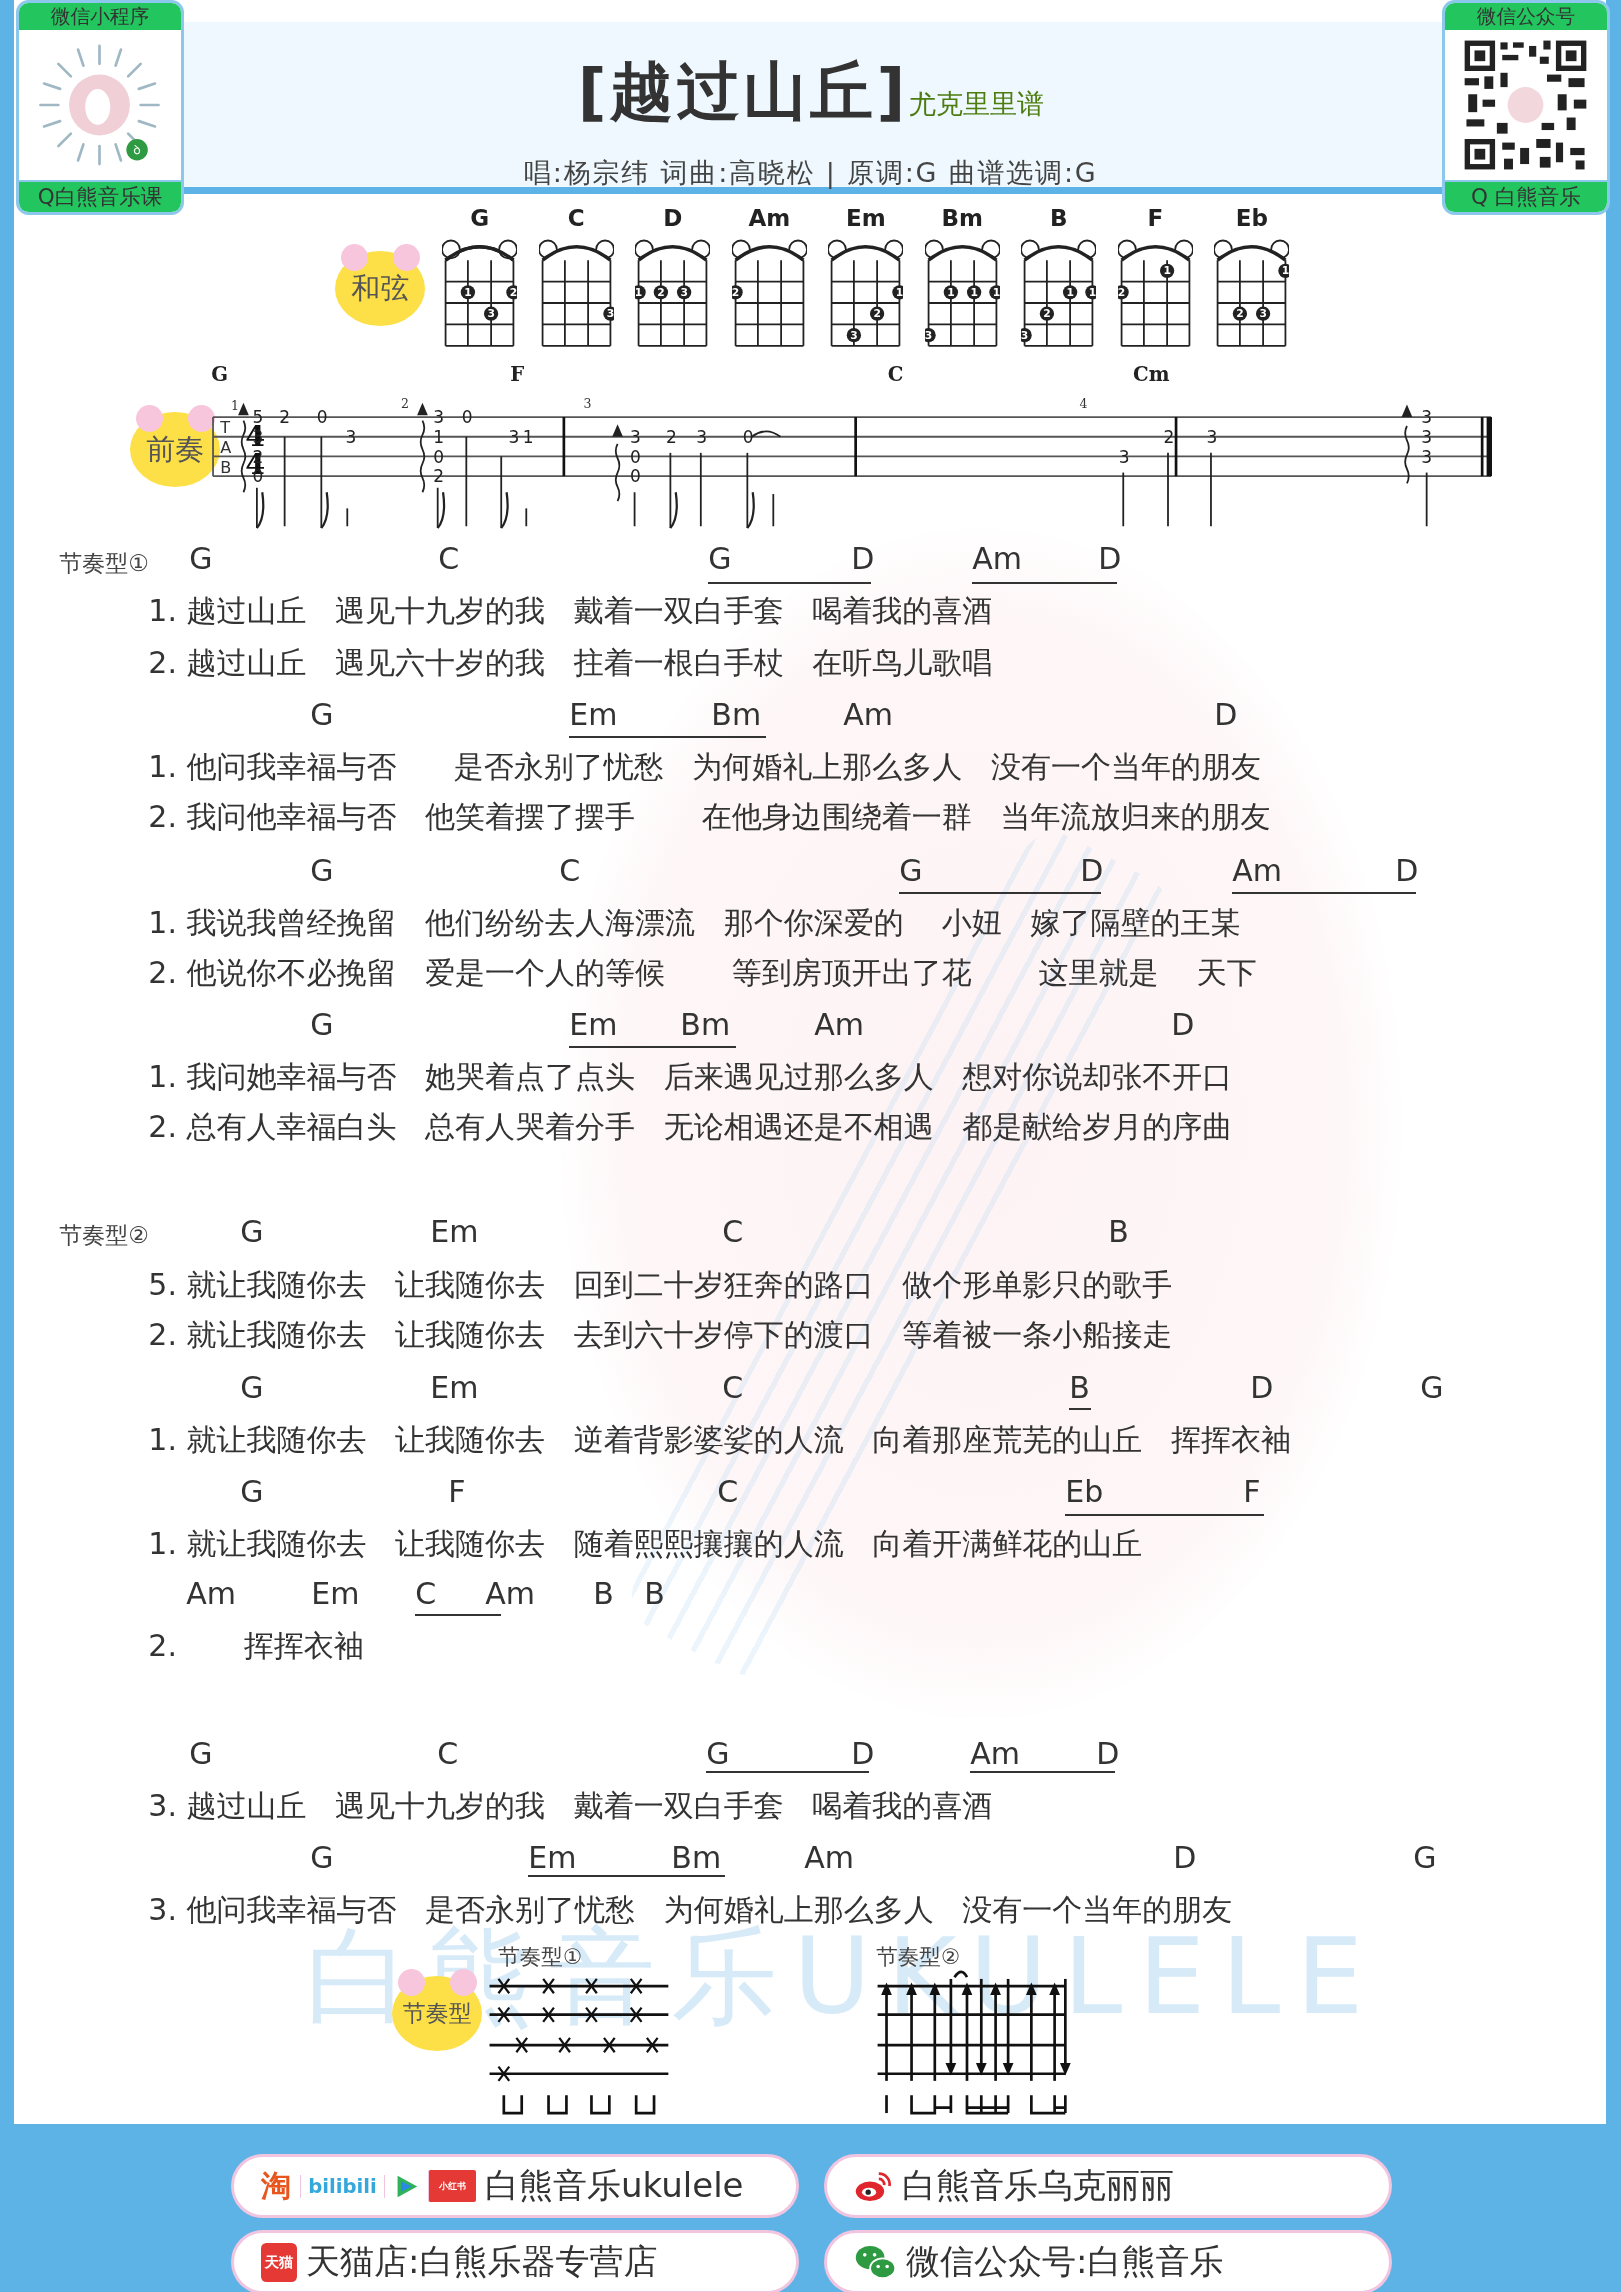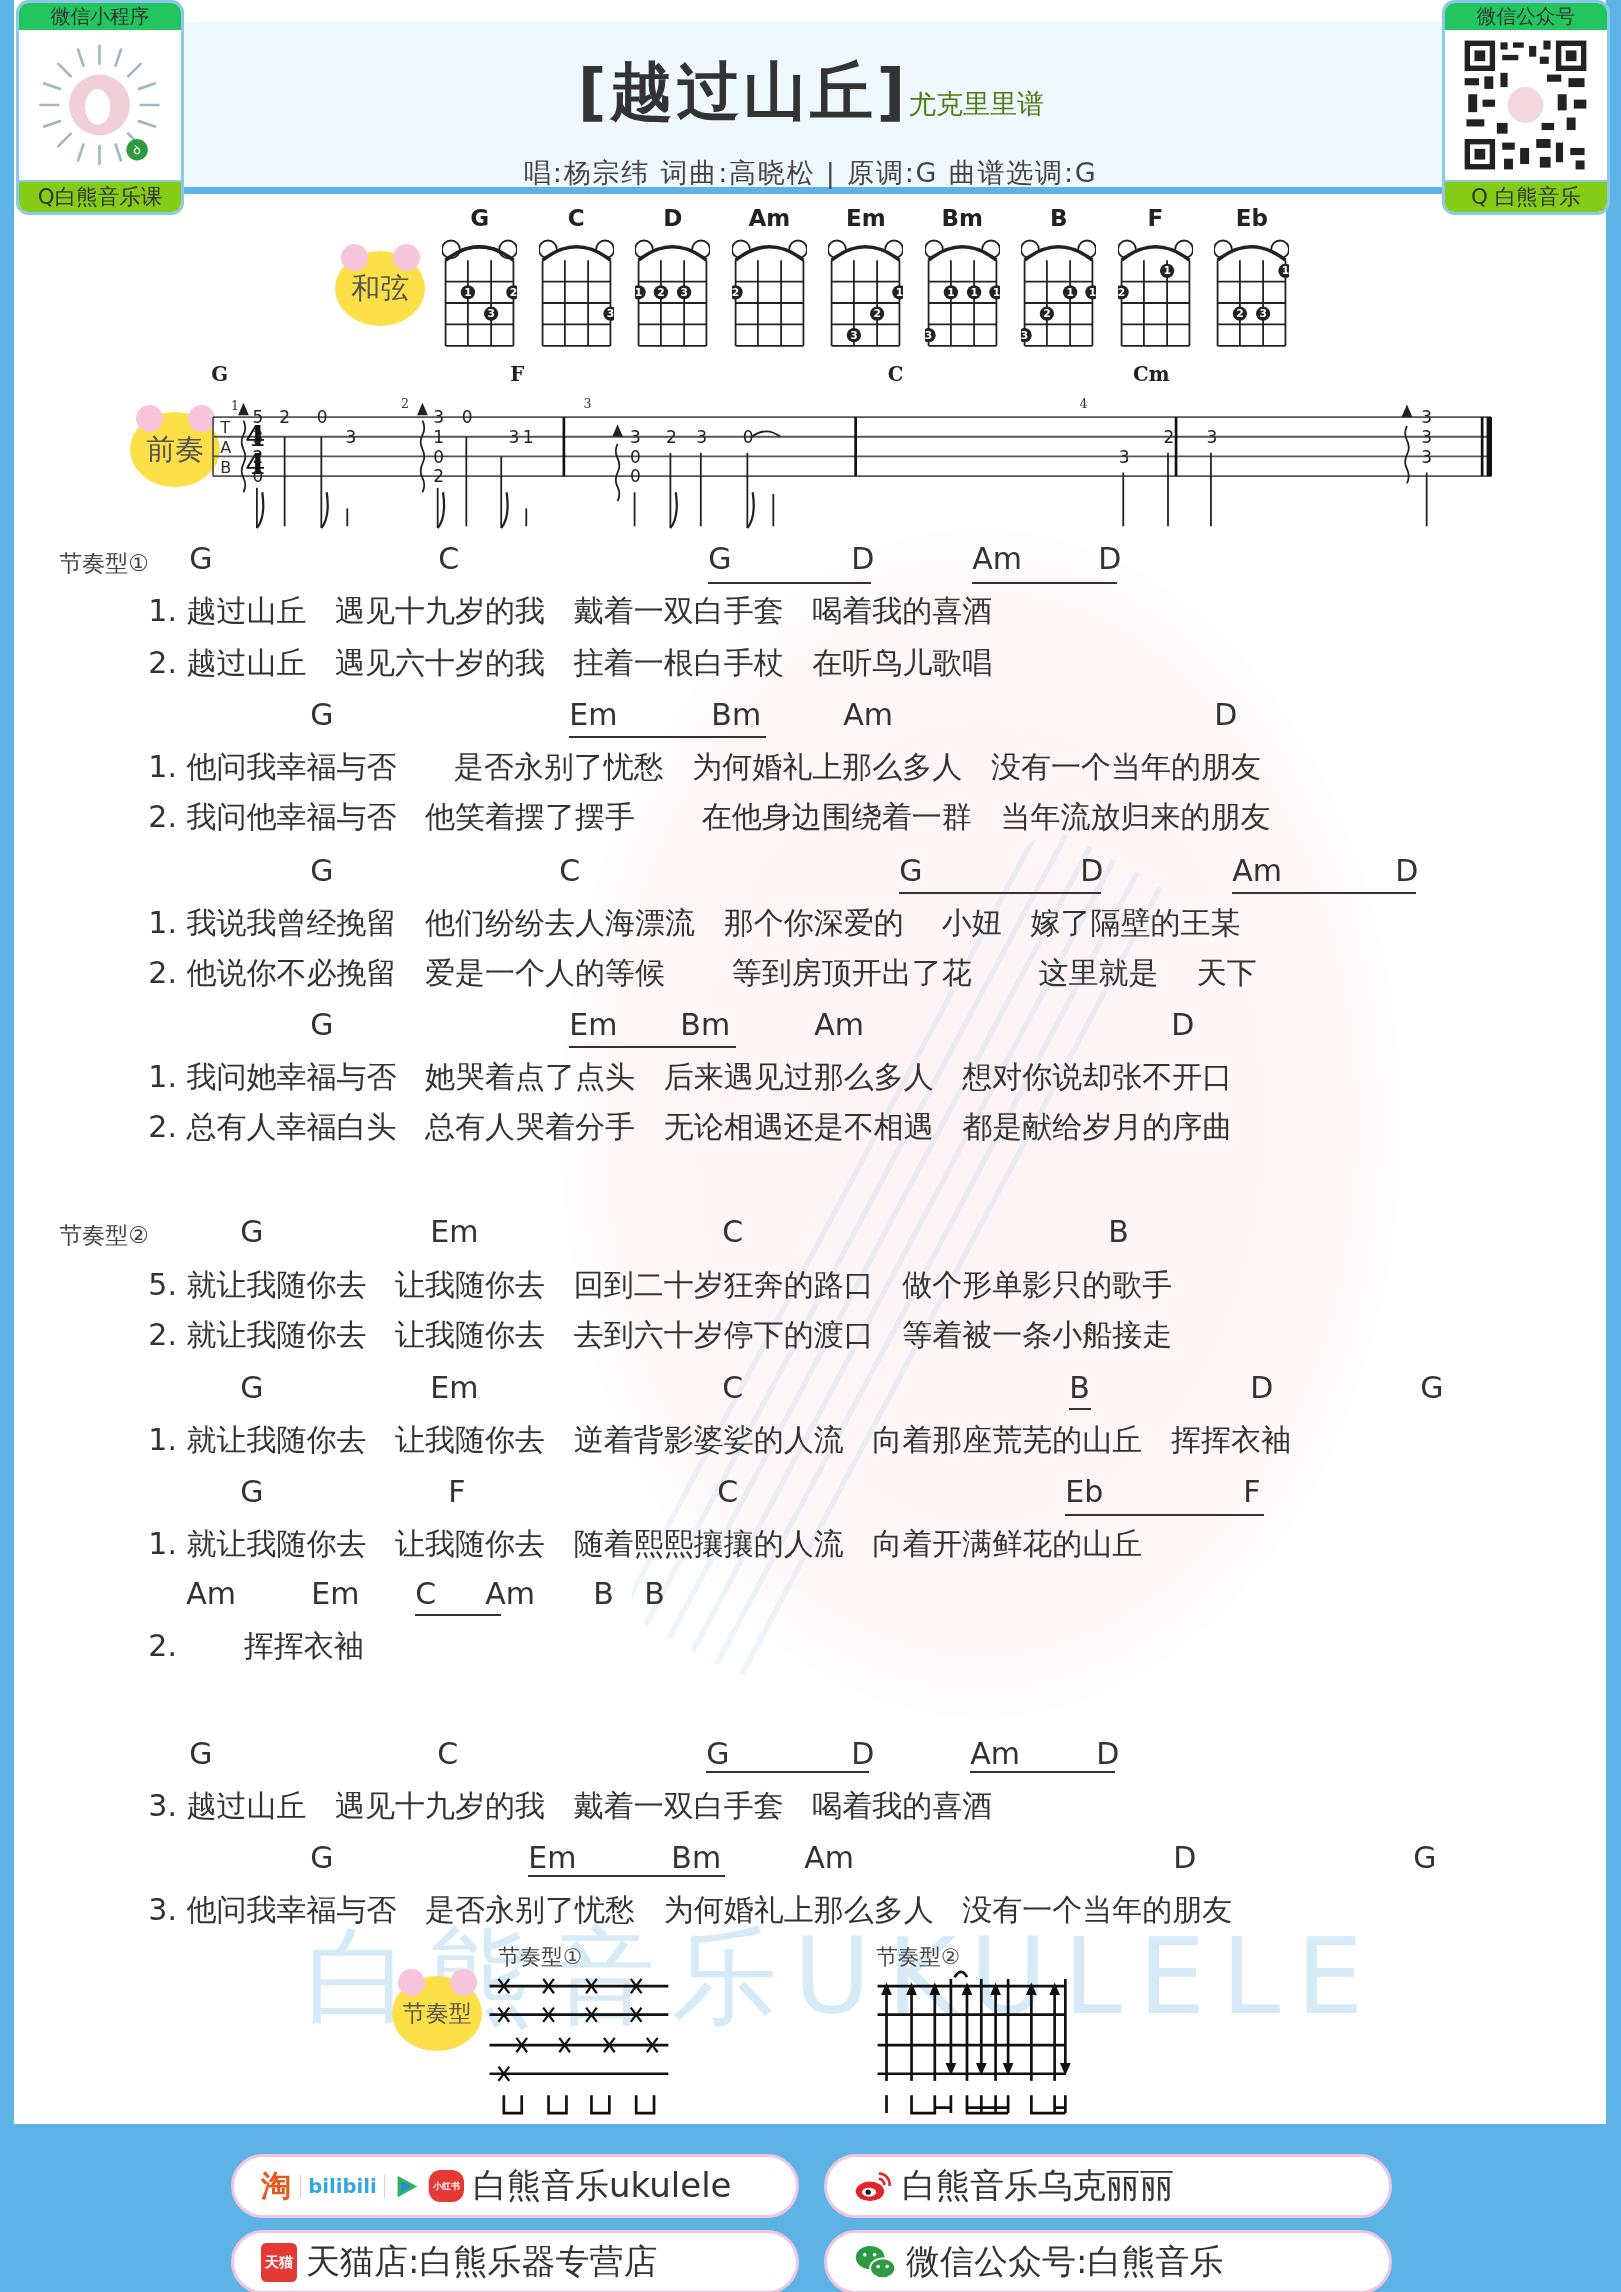--- a/index.html
+++ b/index.html
@@ -40,21 +40,21 @@
   .song-title { font-size: 63px; font-weight: bold; color: #333; letter-spacing: 3.6px; }
   .title-suffix { font-size: 27px; color: #4d7c0f; }
   .meta-line { position: absolute; left: 0; right: 0; top: 133px; text-align: center; font-size: 27px; color: #444; letter-spacing: 1.8px; }
   .qr-card {
     position: absolute; top: 0; width: 168px; height: 215px;
     background: #fff; border: 3.6px solid #8cc8ec; border-radius: 12.5px; overflow: hidden;
   }
   .qr-card.left { left: 16px; }
   .qr-card.right { left: 1442px; }
   .qr-head { height: 27px; background: #22c55e; text-align: center; font-size: 19.7px; line-height: 27px; color: #333; }
-  .qr-foot { position: absolute; bottom: 0; left: 0; right: 0; height: 32px; background: #84cc16; border-top: 2.7px solid #8cc8ec; text-align: center; font-size: 21.5px; line-height: 30px; color: #333; }
+  .qr-foot { position: absolute; bottom: 0; left: 0; right: 0; height: 32px; background: #22c55e; border-top: 2.7px solid #8cc8ec; text-align: center; font-size: 21.5px; line-height: 30px; color: #333; }
   .qr-img { position: absolute; left: 16px; top: 34px; width: 129px; height: 136px; }
   
   .bear-badge {
     position: absolute; width: 90px; height: 75px; border-radius: 50%;
     background: #fde047; text-align: center; color: #555; font-size: 29px; line-height: 75px;
   }
   .bear-badge::before, .bear-badge::after {
     content: ""; position: absolute; top: -7.2px; width: 27px; height: 27px; border-radius: 50%; background: #f8c6dc;
   }
   .bear-badge::before { left: 5.4px; } .bear-badge::after { right: 5.4px; }
@@ -729,21 +729,21 @@
 <div class="footer">
   <div class="pill" style="left:231px; top:30px; width:568px;">
     <span class="ico" style="color:#e8561d; font-size:30px;">淘</span>
     <span class="ico" style="color:#34a8db; font-size:19.7px; border-left:1.8px solid #f1c4e0; border-right:1.8px solid #f1c4e0; padding:0 7.2px;">bilibili</span>
     <span class="ico">
         <svg width="25" height="29" viewBox="0 0 28 32">
           <polygon points="4,4 26,16 4,28" fill="#30b25a"></polygon>
           <polygon points="8,10 20,16 8,22" fill="#2a8ae0"></polygon>
         </svg>
       </span>
-    <span class="ico" style="background:#e53935; color:#fff; font-size:9px; width:36px; height:32px; border-radius:12px; border-left:1.8px solid #f1c4e0;">小红书</span>
+    <span class="ico" style="background:#e53935; color:#fff; font-size:9px; width:48px; height:32px; border-radius:2px; border-left:1.8px solid #f1c4e0;">小红书</span>
     <span>白熊音乐ukulele</span>
   </div>
   <div class="pill" style="left:824px; top:30px; width:568px;">
     <span class="ico">
         <svg width="39" height="36" viewBox="0 0 44 40">
           <ellipse cx="18" cy="26" rx="16" ry="11" fill="#e0262c"></ellipse>
           <ellipse cx="17" cy="27" rx="8" ry="5" fill="#fff"></ellipse>
           <circle cx="16" cy="27" r="3" fill="#222"></circle>
           <path d="M28 6 a12 12 0 0 1 12 14" fill="none" stroke="#e0262c" stroke-width="3"></path>
           <path d="M28 12 a6 6 0 0 1 6 7" fill="none" stroke="#e0262c" stroke-width="3"></path>

